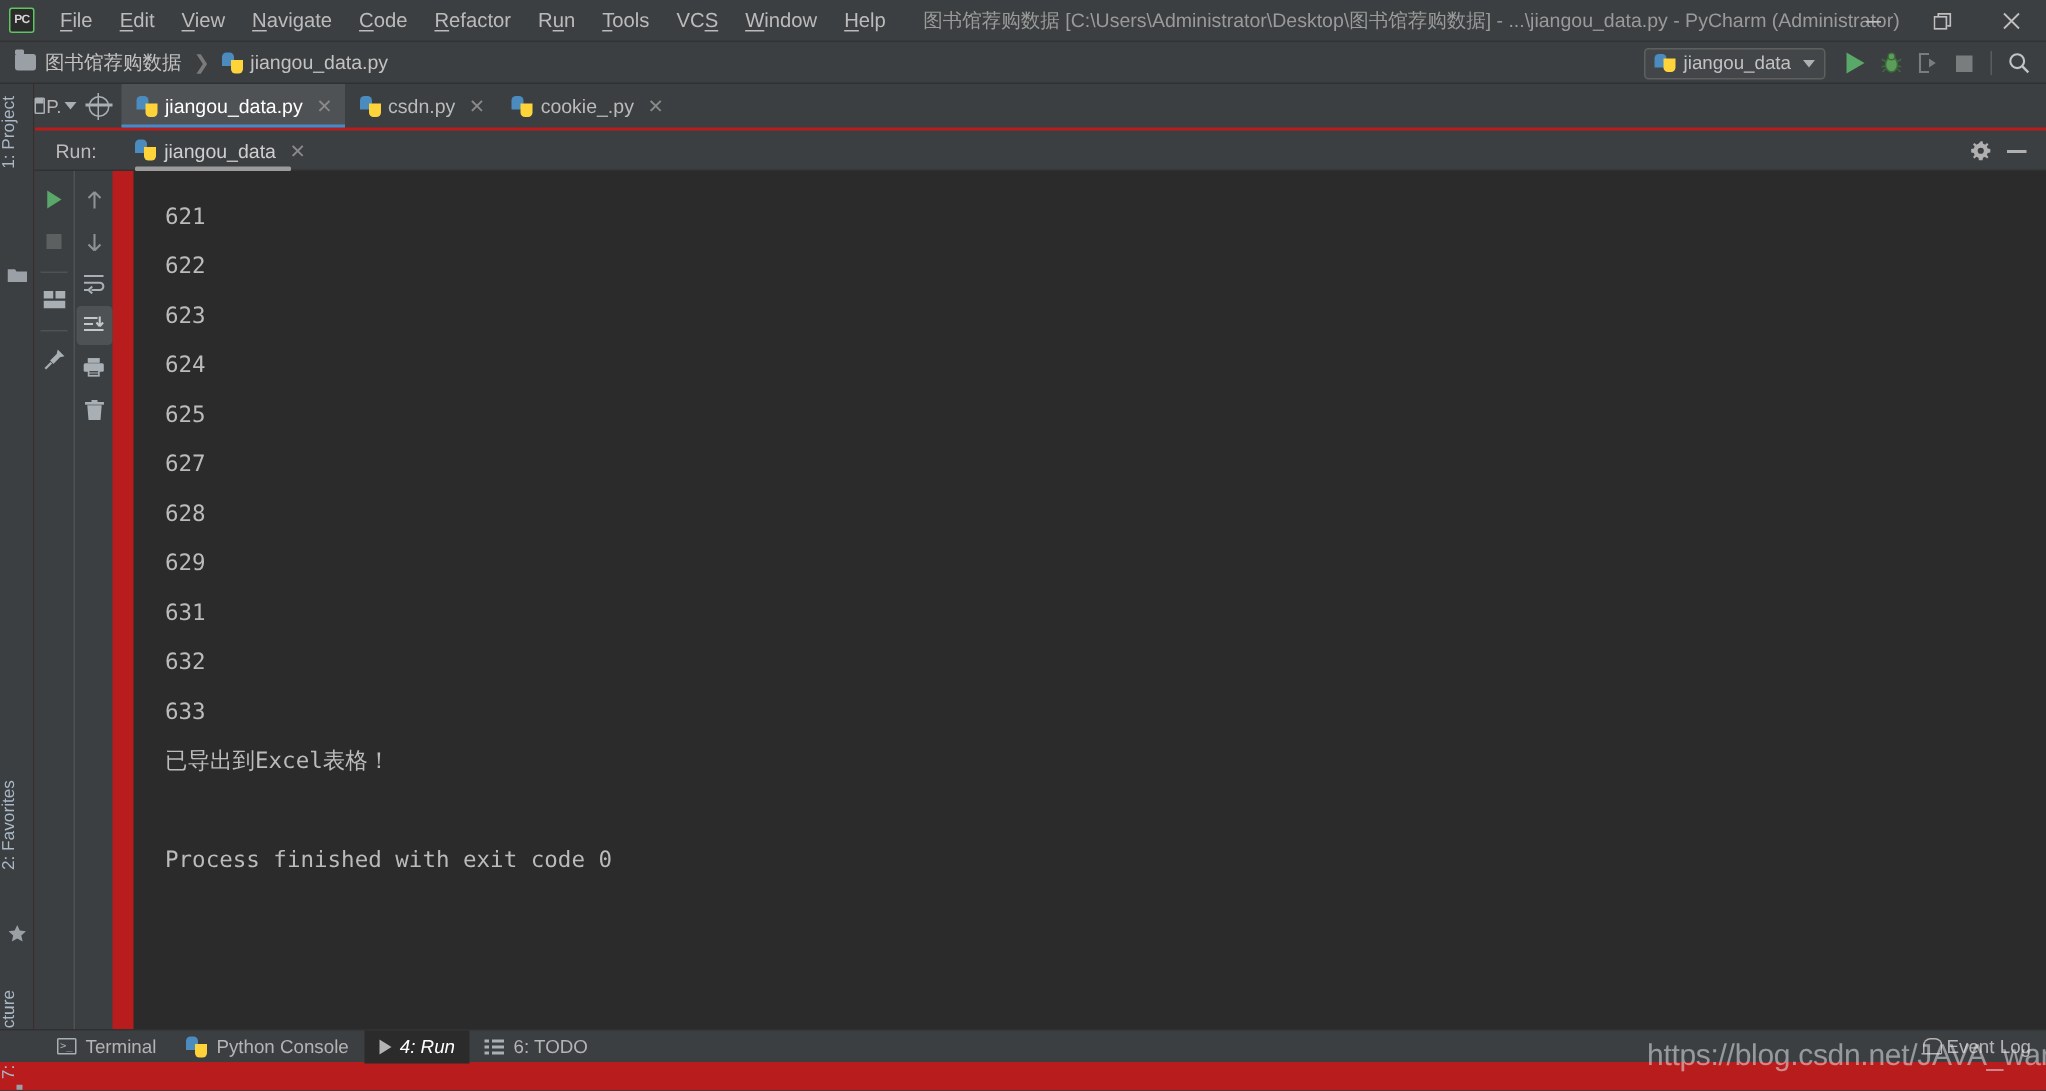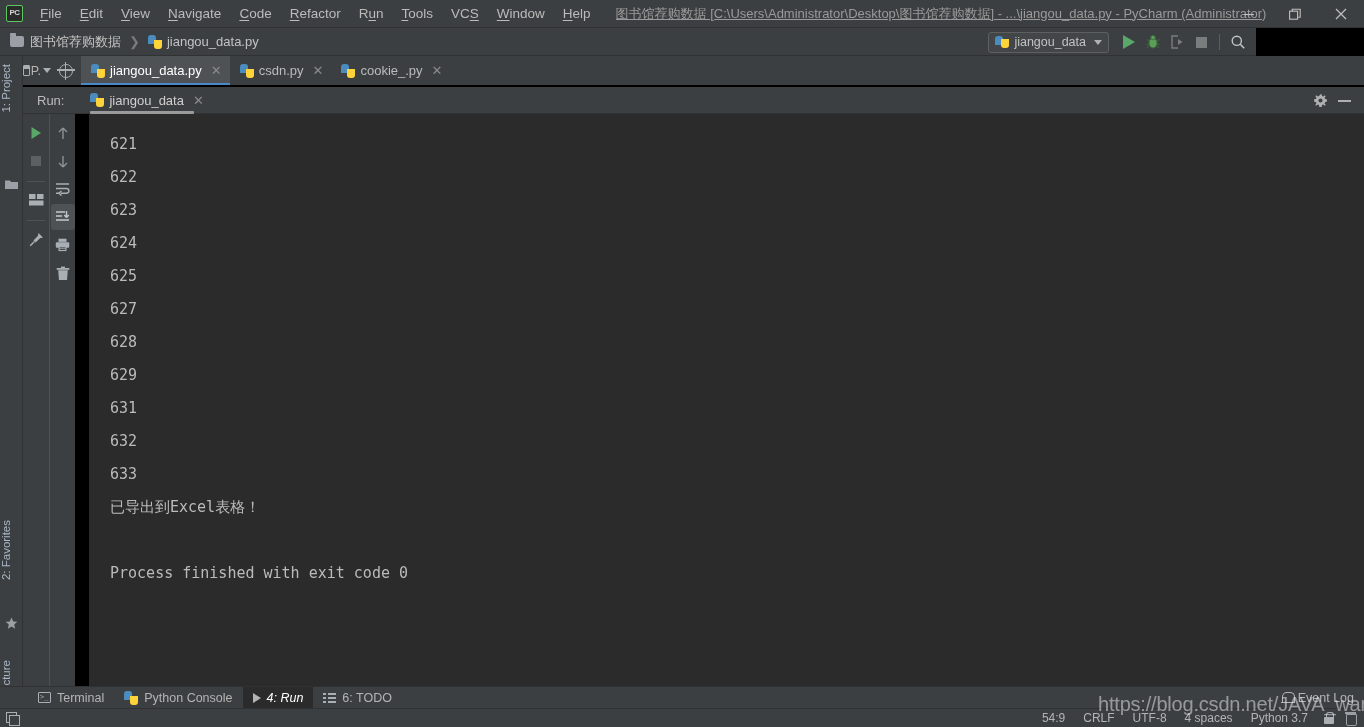--- a/index.html
+++ b/index.html
@@ -3,21 +3,21 @@
 <meta charset="utf-8">
 <style>
   * { box-sizing: border-box; margin: 0; padding: 0; }
   html, body {
     width: 1364px; height: 727px;
     background: #3c3f41;
     font-family: "Liberation Sans", sans-serif;
     overflow: hidden;
     -webkit-font-smoothing: antialiased;
   }
-  #app { position: relative; width: 1364px; height: 727px; background: #000000; }
+  #app { position: relative; width: 1364px; height: 727px; background: #b91c1c; }
 
   
   .titlebar {
     position: absolute; left: 0; top: 0; width: 1364px; height: 28px;
     background: #3c3f41; display: flex; align-items: center;
     border-bottom: 1px solid #323232;
   }
   .pc-logo {
     width: 17px; height: 17px; margin-left: 6px; margin-right: 8px;
     border: 1.5px solid #5ec65e; border-radius: 2px; background: #2b2b2b;
@@ -26,33 +26,32 @@
   }
   .menubar { display: flex; align-items: center; height: 28px; }
   .menu-item {
     padding: 0 9px; height: 28px; line-height: 28px;
     color: #bbbbbb; font-size: 13.5px; cursor: default; white-space: nowrap;
   }
   .menu-item u { text-decoration: underline; text-underline-offset: 2px; }
   .title-text {
     margin-left: 16px; color: #9a9a9a; font-size: 13px; white-space: nowrap;
     overflow: hidden;
-    text-decoration: underline;
   }
   .win-controls {
     position: absolute; right: 0; top: 0; height: 28px; display: flex;
   }
   .win-btn {
     width: 46px; height: 28px; display: flex; align-items: center; justify-content: center;
     color: #c0c0c0;
   }
 
   
   .navbar {
-    position: absolute; left: 0; top: 28px; width: 1256px; height: 28px;
+    position: absolute; left: 0; top: 28px; width: 1364px; height: 28px;
     background: #3c3f41; display: flex; align-items: center;
     border-bottom: 1px solid #2f3133;
   }
   .crumb { display: flex; align-items: center; color: #c2c2c2; font-size: 13px; }
   .folder-icon {
     width: 14px; height: 11px; background: #9aa0a6; border-radius: 1px 2px 2px 2px;
     position: relative; margin-right: 6px;
   }
   .folder-icon::before {
     content: ""; position: absolute; top: -3px; left: 0; width: 6px; height: 3px;
@@ -573,30 +572,16 @@
       </span>
       <span>6: TODO</span>
     </div>
   </div>
 
   <div class="eventlog">
     <span class="bell"></span>
     <span>Event Log</span>
   </div>
 
-  <div class="statusbar">
-    <div class="sb-left">
-      <span class="stack-ico"></span>
-    </div>
-    <div class="sb-right">
-      <span class="sb-cell">54:9</span>
-      <span class="sb-cell">CRLF</span>
-      <span class="sb-cell">UTF-8</span>
-      <span class="sb-cell">4 spaces</span>
-      <span class="sb-cell">Python 3.7</span>
-      <span class="lock-ico"></span>
-      <span class="trash-ico"></span>
-    </div>
-  </div>
 
   <div class="watermark">https://blog.csdn.net/JAVA_wangyi</div>
 
 </div>
 
 </body></html>

